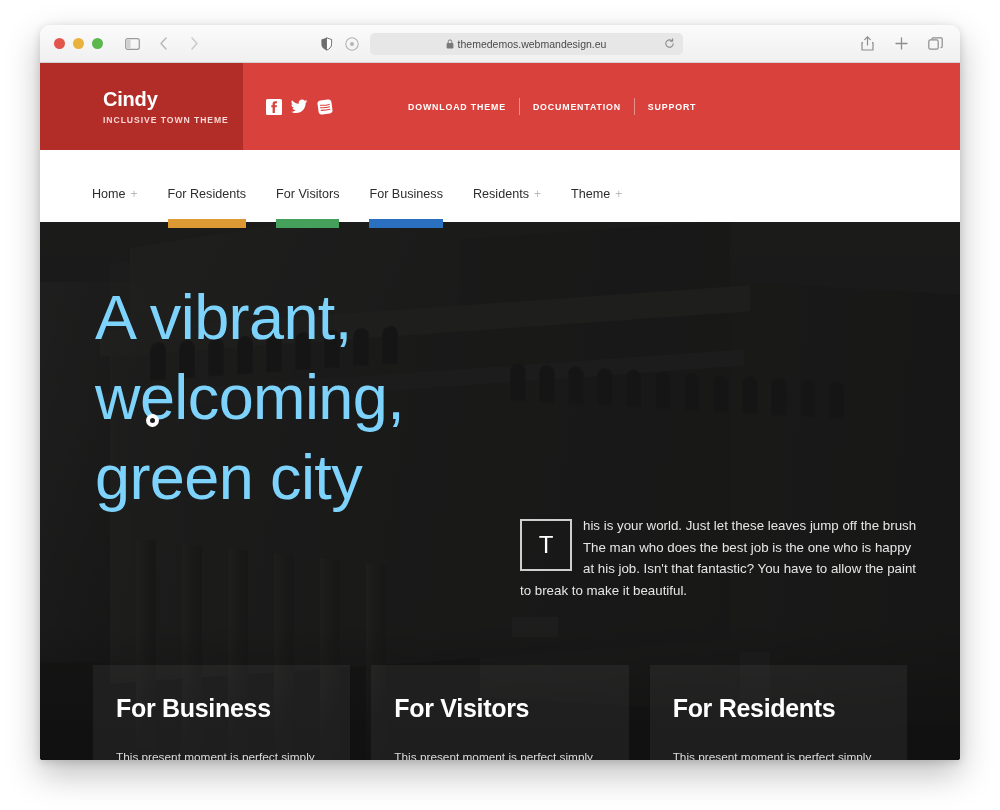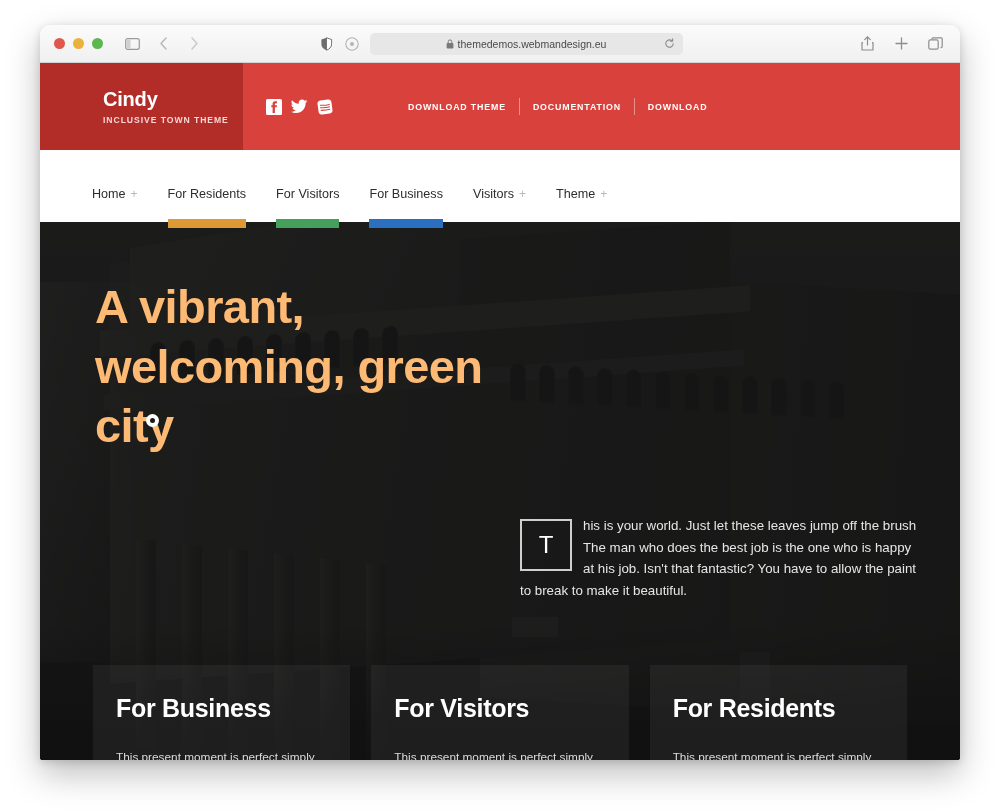--- a/index.html
+++ b/index.html
@@ -323,23 +323,23 @@
     background: rgba(20,20,20,0.72);
   }
 
   .hero-content {
     position: absolute;
     inset: 0;
     padding: 55px 55px 0 55px;
   }
 
   .hero-title {
-    color: #fdba74;
-    font-size: 47px;
-    font-weight: bold;
+    color: #7dd3fc;
+    font-size: 63px;
+    font-weight: normal;
     line-height: 1.27;
     letter-spacing: -0.6px;
     width: 420px;
   }
 
   .hero-para {
     position: absolute;
     right: 40px;
     top: 293px;
     width: 400px;
@@ -520,21 +520,21 @@
               </g>
             </svg>
         </span>
       </div>
 
       <div class="header-links">
         <a class="header-link first">DOWNLOAD THEME</a>
         <span class="link-sep"></span>
         <a class="header-link">DOCUMENTATION</a>
         <span class="link-sep"></span>
-        <a class="header-link">DOWNLOAD</a>
+        <a class="header-link">SUPPORT</a>
       </div>
 
     </div>
   </div>
 
   <div class="nav-bar">
     <div class="nav-item">
       <span>Home</span>
       <span class="nav-plus">+</span>
     </div>
@@ -544,21 +544,21 @@
     </div>
     <div class="nav-item">
       <span>For Visitors</span>
       <span class="nav-underline" style="background:#44a05a"></span>
     </div>
     <div class="nav-item">
       <span>For Business</span>
       <span class="nav-underline" style="background:#2a6fc0"></span>
     </div>
     <div class="nav-item">
-      <span>Visitors</span>
+      <span>Residents</span>
       <span class="nav-plus">+</span>
     </div>
     <div class="nav-item">
       <span>Theme</span>
       <span class="nav-plus">+</span>
     </div>
   </div>
 
   <div class="hero">
 

